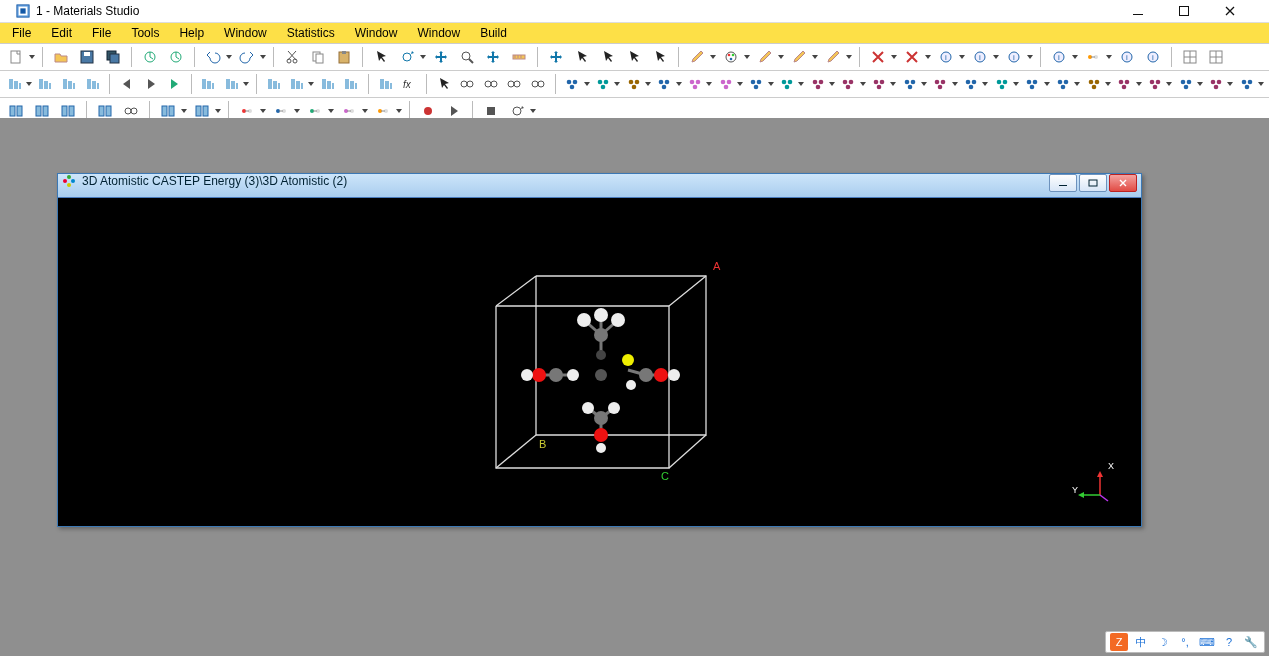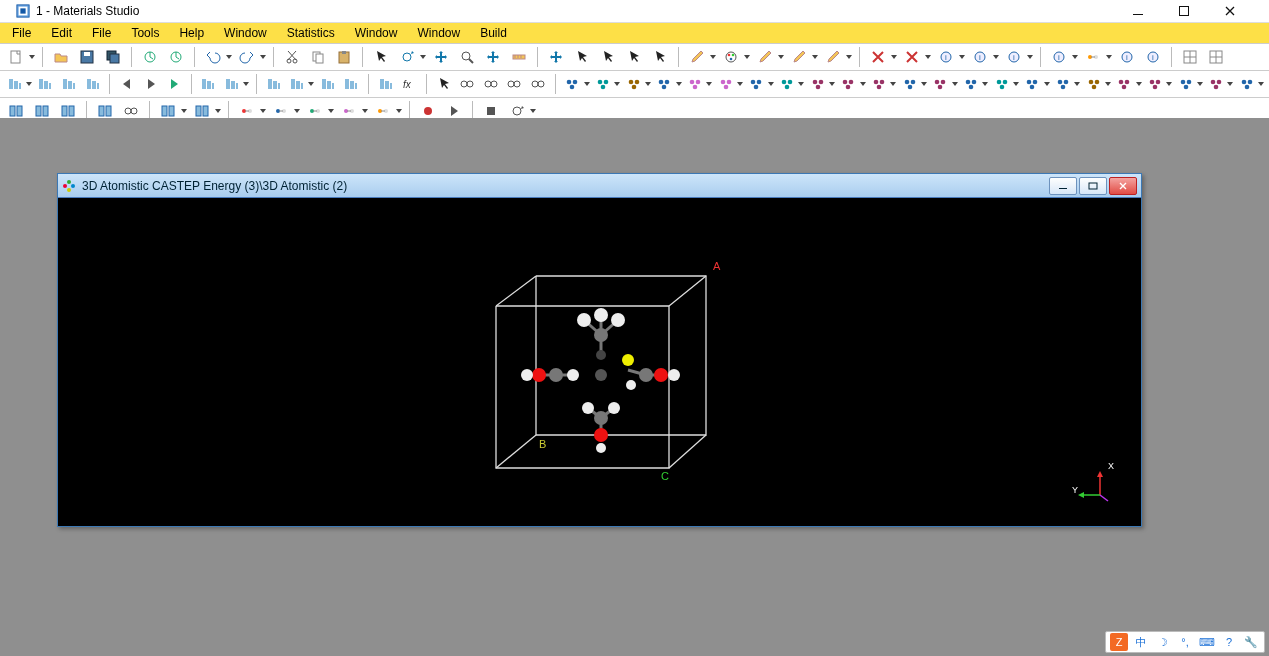--- a/index.html
+++ b/index.html
@@ -17,21 +17,21 @@
 .toolrow{height:26px;border-bottom:1px solid #ccc;display:flex;align-items:center;padding:0 4px;gap:2px;}
 .sep{width:1px;height:20px;background:#bbb;margin:0 4px;}
 .tbtn{width:22px;height:22px;border:1px solid transparent;border-radius:2px;display:flex;align-items:center;justify-content:center;position:relative;}
 .tbtn svg{width:16px;height:16px;}
 .dd{width:8px;display:flex;align-items:center;justify-content:center;margin-left:-2px;}
 .dd svg{width:6px;height:6px;}
 
 .workspace{position:absolute;left:0;right:0;top:118px;bottom:0;background:#8f8f8f;}
 
 .docwin{position:absolute;left:57px;top:55px;width:1083px;height:352px;background:#000;border:1px solid #3c78b4;box-shadow:2px 2px 4px rgba(0,0,0,.3);}
-.doc-titlebar{height:23px;background:linear-gradient(#cde5fa,#a9cdee);display:flex;align-items:center;padding:0 4px;border-bottom:1px solid #4a7bbd;}
+.doc-titlebar{height:23px;background:linear-gradient(#cde5fa,#a9cdee);display:flex;padding:0 4px;border-bottom:1px solid #4a7bbd;}
 .doc-titlebar .dicon{width:14px;height:14px;margin-right:6px;}
 .doc-titlebar .dtitle{flex:0 0 auto;font-size:12px;color:#023;}
 .doc-titlebar .dspacer{flex:1 1 auto;}
 .dbtn{width:26px;height:16px;margin-left:2px;border:1px solid #6d92bd;background:linear-gradient(#fefefe,#d7e6f7);display:flex;align-items:center;justify-content:center;font-size:10px;border-radius:2px;}
 .dbtn.close{background:linear-gradient(#f4a3a0,#e14b44);border-color:#b22;color:#fff;}
 .doc-canvas{position:absolute;left:3px;right:3px;top:26px;bottom:3px;background:#000;}
 
 .imetray{position:absolute;right:4px;bottom:3px;height:20px;display:flex;align-items:center;gap:4px;background:#fff;border:1px solid #bbb;padding:0 4px;border-radius:2px;}
 .ime{width:18px;height:18px;display:flex;align-items:center;justify-content:center;font-size:11px;}
 .ime.orange{background:#f36a24;color:#fff;border-radius:2px;}

